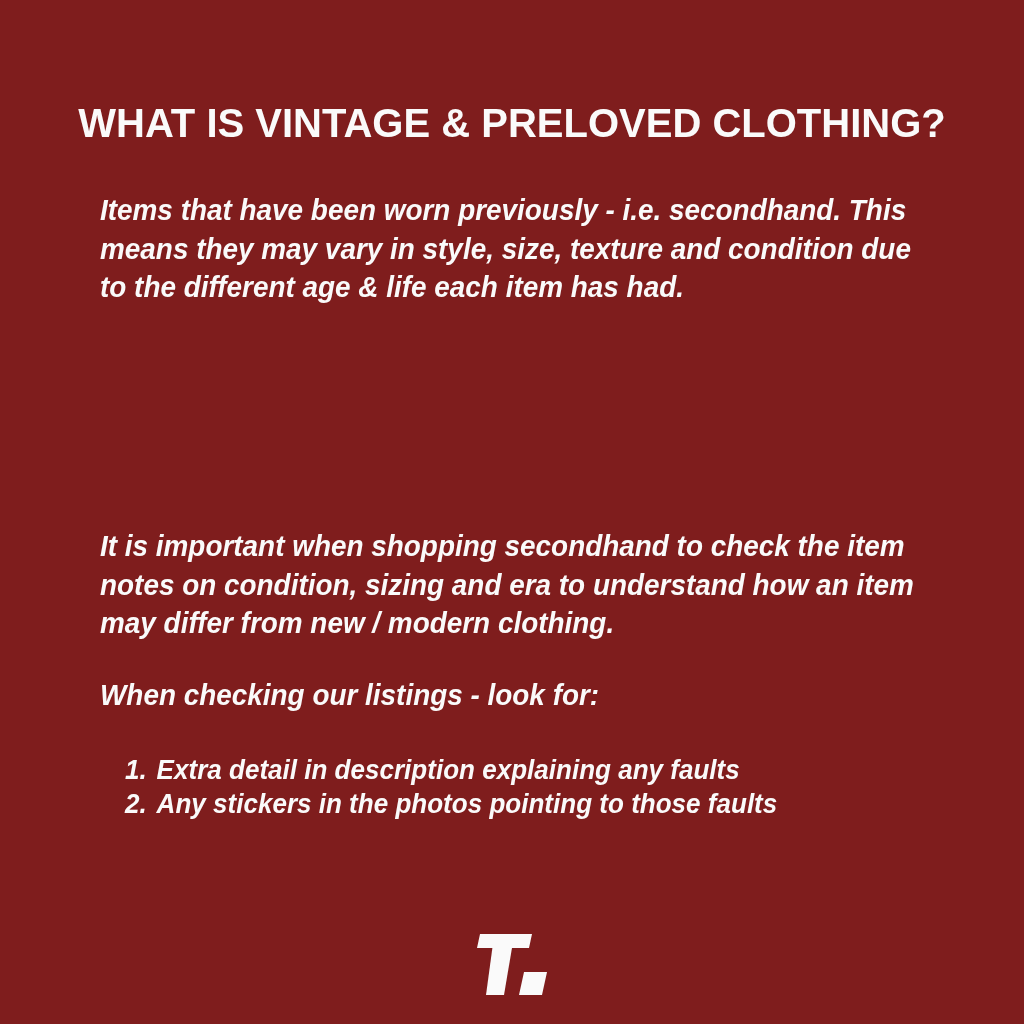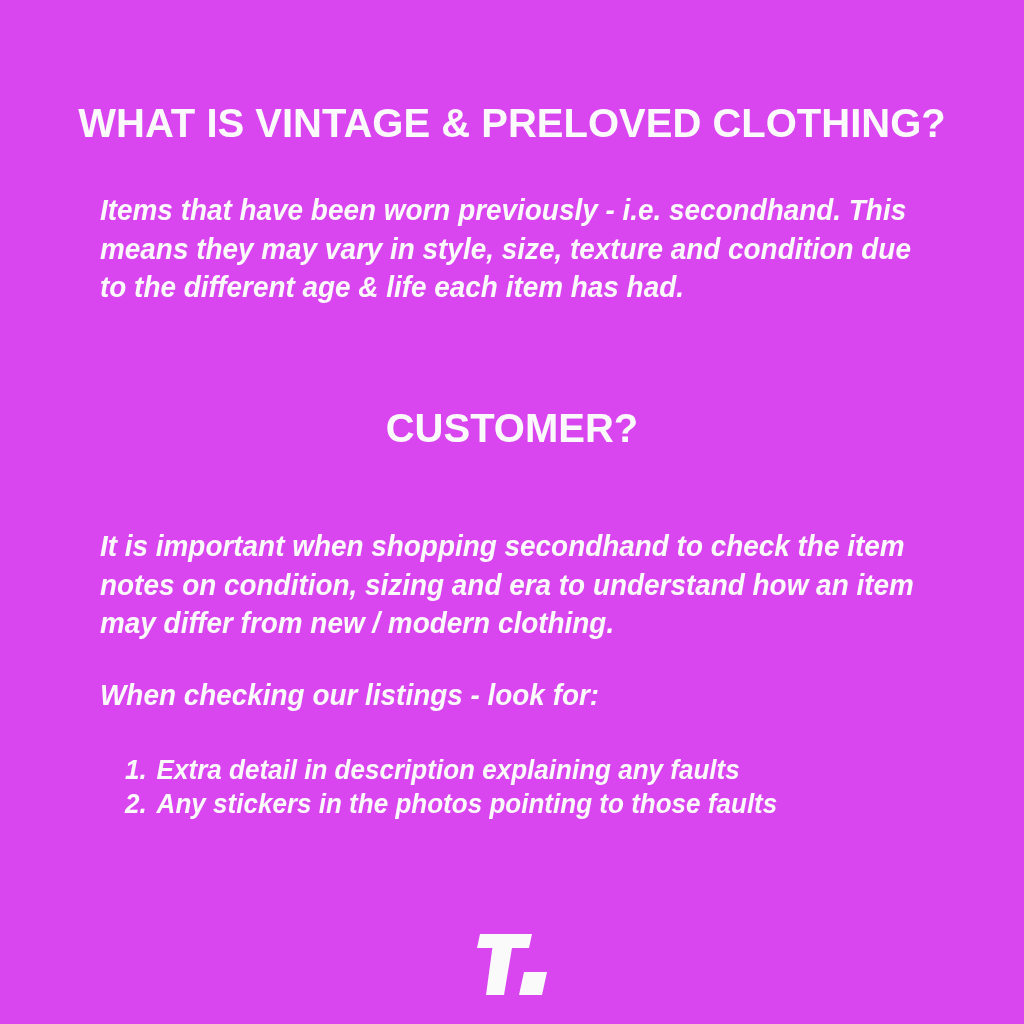--- a/index.html
+++ b/index.html
@@ -4,21 +4,21 @@
 <style>
   html, body {
     margin: 0;
     padding: 0;
     background: #000;
   }
   .canvas {
     position: relative;
     width: 1024px;
     height: 1024px;
-    background: #d946ef;
+    background: #7f1d1d;
     color: #fafafa;
     font-family: "Liberation Sans", "DejaVu Sans", sans-serif;
     overflow: hidden;
   }
   .heading {
     position: absolute;
     left: 0;
     width: 1024px;
     text-align: center;
     font-weight: 700;
@@ -85,21 +85,20 @@
 
   <h1 class="heading heading1">WHAT IS VINTAGE &amp; PRELOVED CLOTHING?</h1>
 
   <div class="bodyblock para1">
     <div>Items that have been worn previously - i.e. secondhand. This</div>
     <div>means they may vary in style, size, texture and condition due</div>
     <div>to the different age &amp; life each item has had.</div>
   </div>
 
   <h2 class="heading heading2">
-    <div>CUSTOMER?</div>
   </h2>
 
   <div class="bodyblock para2">
     <div>It is important when shopping secondhand to check the item</div>
     <div>notes on condition, sizing and era to understand how an item</div>
     <div>may differ from new / modern clothing.</div>
   </div>
 
   <div class="bodyblock para3">When checking our listings - look for:</div>
 

